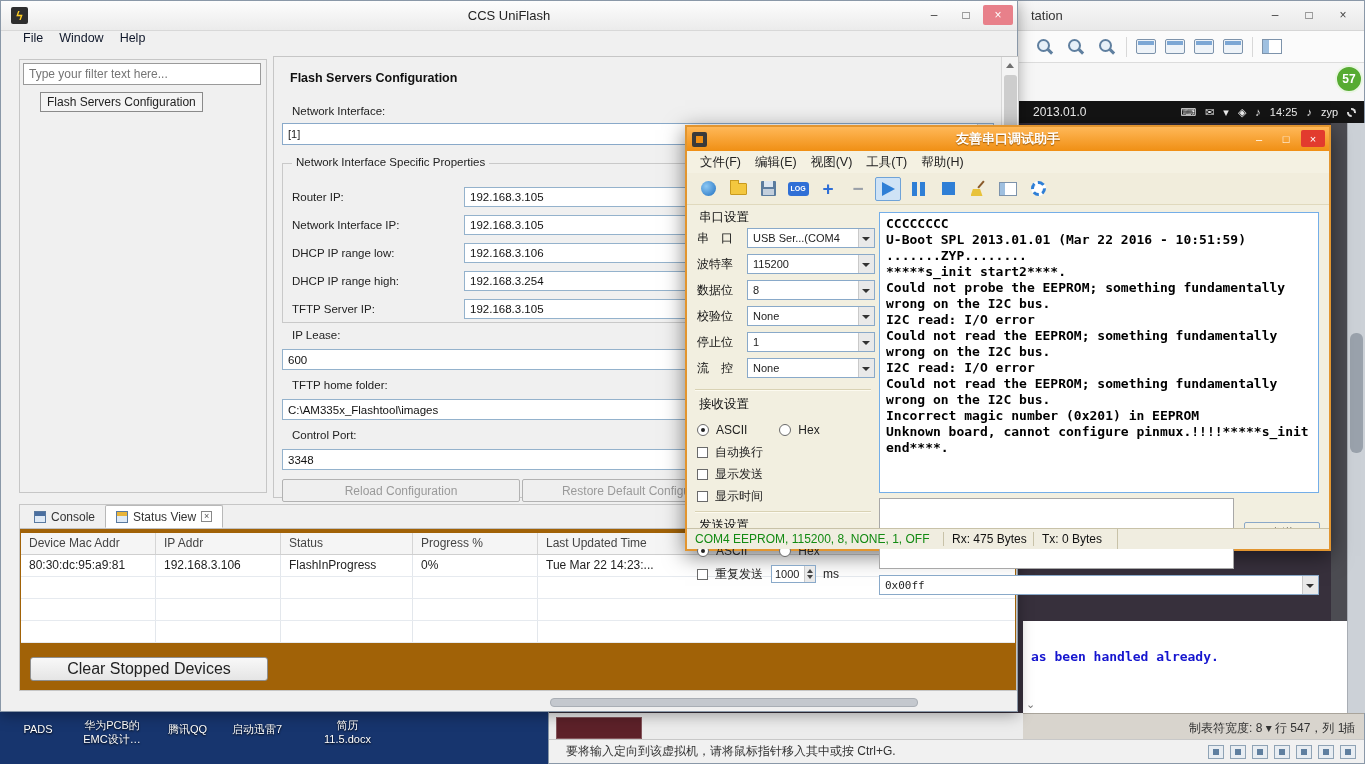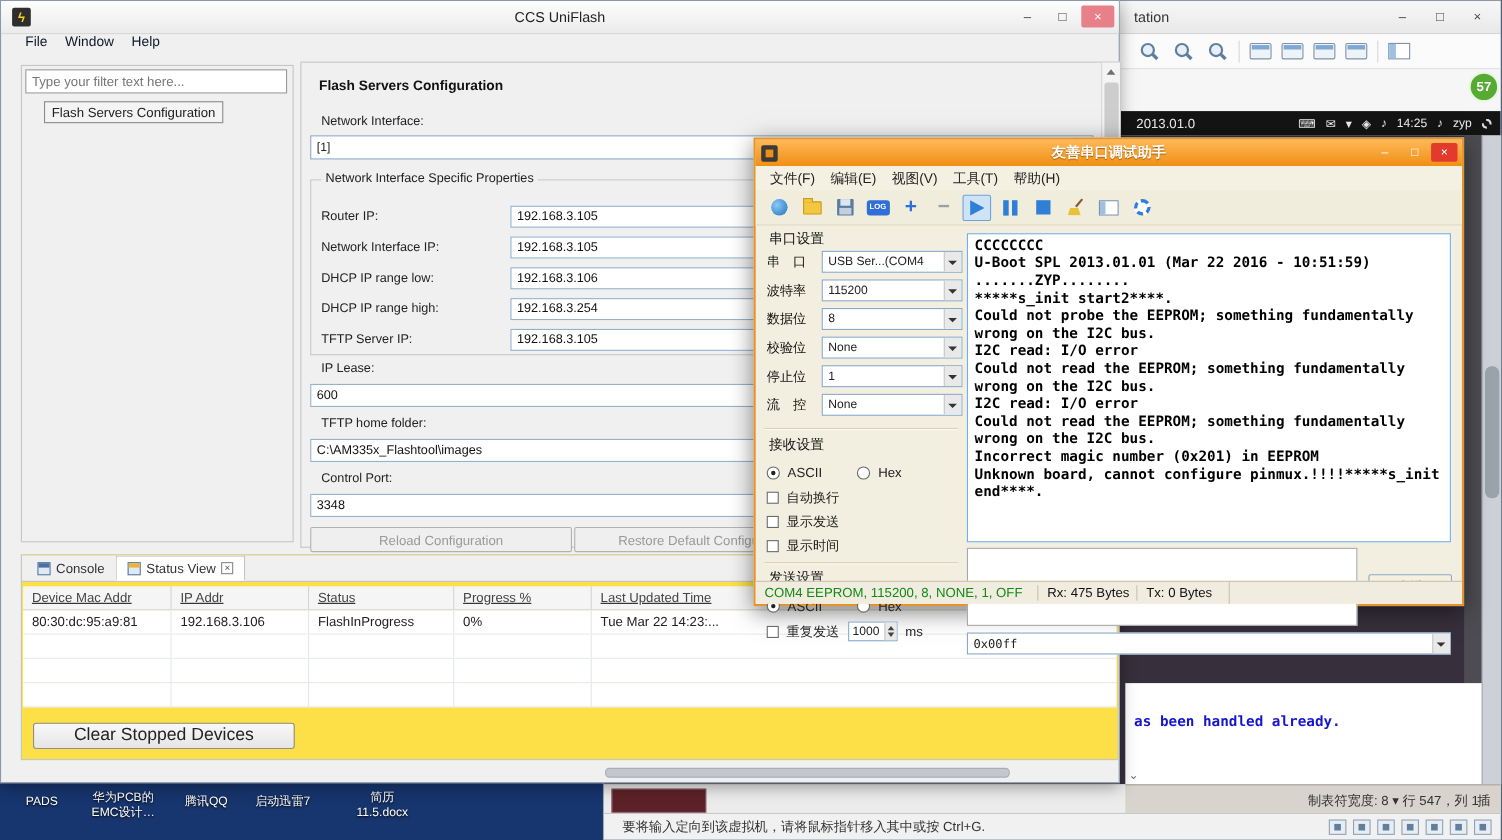--- a/index.html
+++ b/index.html
@@ -81,31 +81,31 @@
   .fld{position:absolute;left:18px;right:36px;height:21px;display:flex;align-items:center;}
   .flbl{width:172px;flex:none;font-size:11.5px;}
   .fin{flex:1;height:20px;border:1px solid #94b2cc;font-size:11.5px;padding:0 5px;font-family:inherit;background:#fff;color:#111;}
   .win{position:absolute;left:8px;right:36px;height:21px;border:1px solid #94b2cc;font-size:11.5px;padding:0 5px;font-family:inherit;background:#fff;color:#111;}
   .ufbtn{position:absolute;height:23px;background:#efefef;border:1px solid #b2b2b2;color:#9a9a9a;font-size:12px;display:flex;align-items:center;justify-content:center;border-radius:2px;}
   .vscroll{position:absolute;right:0;top:0;bottom:0;width:17px;background:#f4f4f4;border-left:1px solid #d8d8d8;}
   .scar{width:0;height:0;border-left:4px solid transparent;border-right:4px solid transparent;margin:6px auto;}
   .scar.up{border-bottom:5px solid #707070;}
   .scar.dn{border-top:5px solid #707070;position:absolute;bottom:1px;left:4px;}
   .vthumb{position:absolute;left:2px;top:18px;width:13px;height:60px;background:#cdcdcd;border-radius:3px;}
-  .bp{position:absolute;left:18px;top:503px;width:998px;height:187px;border:1px solid #c6c6c6;background:#fde047;}
+  .bp{position:absolute;left:18px;top:503px;width:998px;height:187px;border:1px solid #c6c6c6;background:#a16207;}
   .tabbar{position:absolute;left:0;right:0;top:0;height:24px;background:#f0f0f0;border-bottom:1px solid #c0c0c0;display:flex;align-items:flex-end;padding-left:4px;}
   .tab{display:flex;align-items:center;gap:5px;height:23px;padding:0 10px;font-size:12px;color:#333;}
   .tab.active{background:#fff;border:1px solid #b8b8b8;border-bottom:1px solid #fff;border-radius:2px 2px 0 0;}
   .tico{width:12px;height:12px;border:1px solid #5a7aa0;background:#dfeaf6;position:relative;flex:none;}
   .tico::before{content:"";position:absolute;left:0;right:0;top:0;height:4px;background:#4a6fa0;}
   .tico.y::before{background:#e8b43a;}
   .tclose{font-size:9px;border:1px solid #888;width:11px;height:11px;line-height:9px;text-align:center;color:#555;background:#fff;}
   .trow{display:flex;height:22px;background:#fff;}
   .trow div{padding:3px 8px;font-size:12px;overflow:hidden;white-space:nowrap;border-right:1px solid #e3e7ec;}
-  .thead{position:absolute;left:1px;right:1px;top:28px;background:#f5f5f5;border-bottom:1px solid #cfcfcf;text-decoration:underline;}
+  .thead{position:absolute;left:1px;right:1px;top:28px;background:#f5f5f5;border-bottom:1px solid #cfcfcf;}
   .thead div{color:#444;border-right:1px solid #d5d5d5;}
   .c1{width:135px;flex:none;}.c2{width:125px;flex:none;}.c3{width:132px;flex:none;}.c4{width:125px;flex:none;}.c5{flex:1;border-right:none!important;}
   .emptyrow{border-bottom:1px solid #e6eaef;}
   .clearbtn{position:absolute;left:10px;top:152px;width:238px;height:24px;background:linear-gradient(#f8f8f8,#e5e5e5);border:1px solid #8f8f8f;border-radius:3px;font-size:16px;display:flex;align-items:center;justify-content:center;color:#222;}
   .hthumb{position:absolute;left:549px;top:697px;width:368px;height:9px;background:#c4c8ce;border:1px solid #a9aeb5;border-radius:4px;}
 
   
   .sw{left:685px;top:125px;width:646px;height:426px;background:#f2efe0;border:2px solid #e2952f;z-index:6;box-shadow:0 5px 20px rgba(0,0,0,.5);}
   .stitle{position:absolute;left:0;right:0;top:0;height:24px;background:linear-gradient(#ffb858,#f08f14);display:flex;align-items:center;}
   .stitle .t{position:absolute;left:0;right:0;text-align:center;color:#fff;font-weight:bold;font-size:13px;text-shadow:0 1px 1px #a05a00;}

